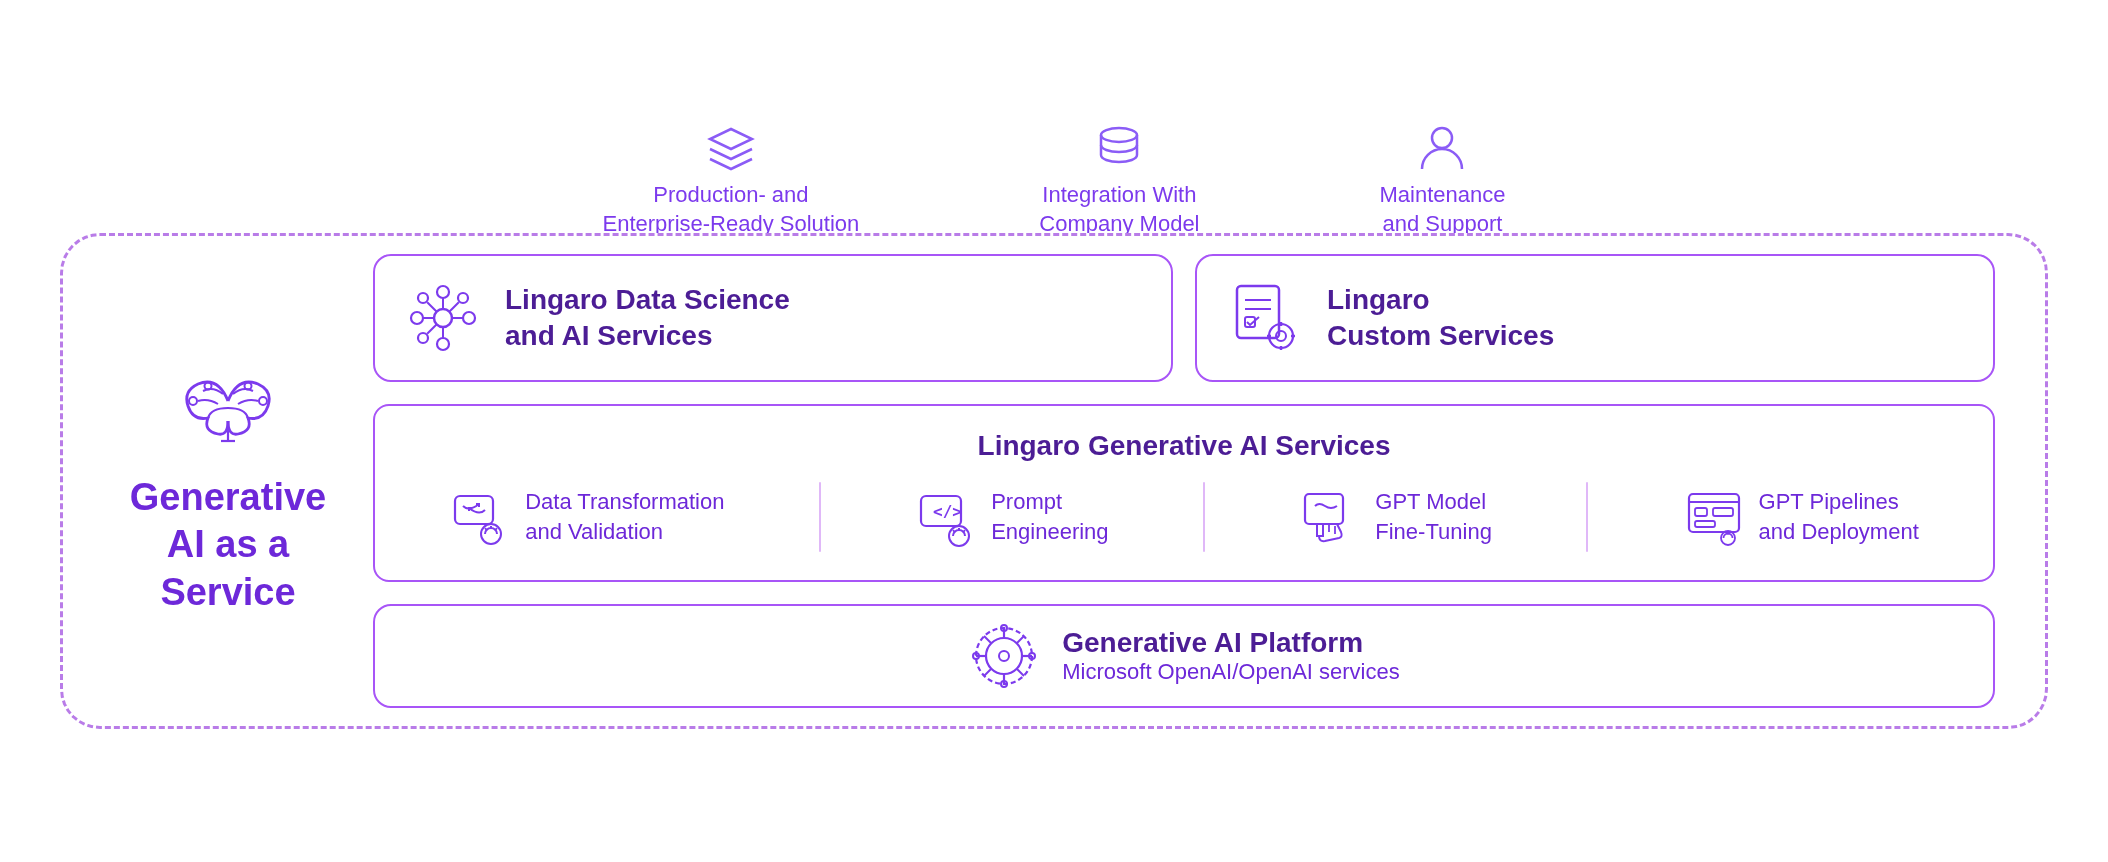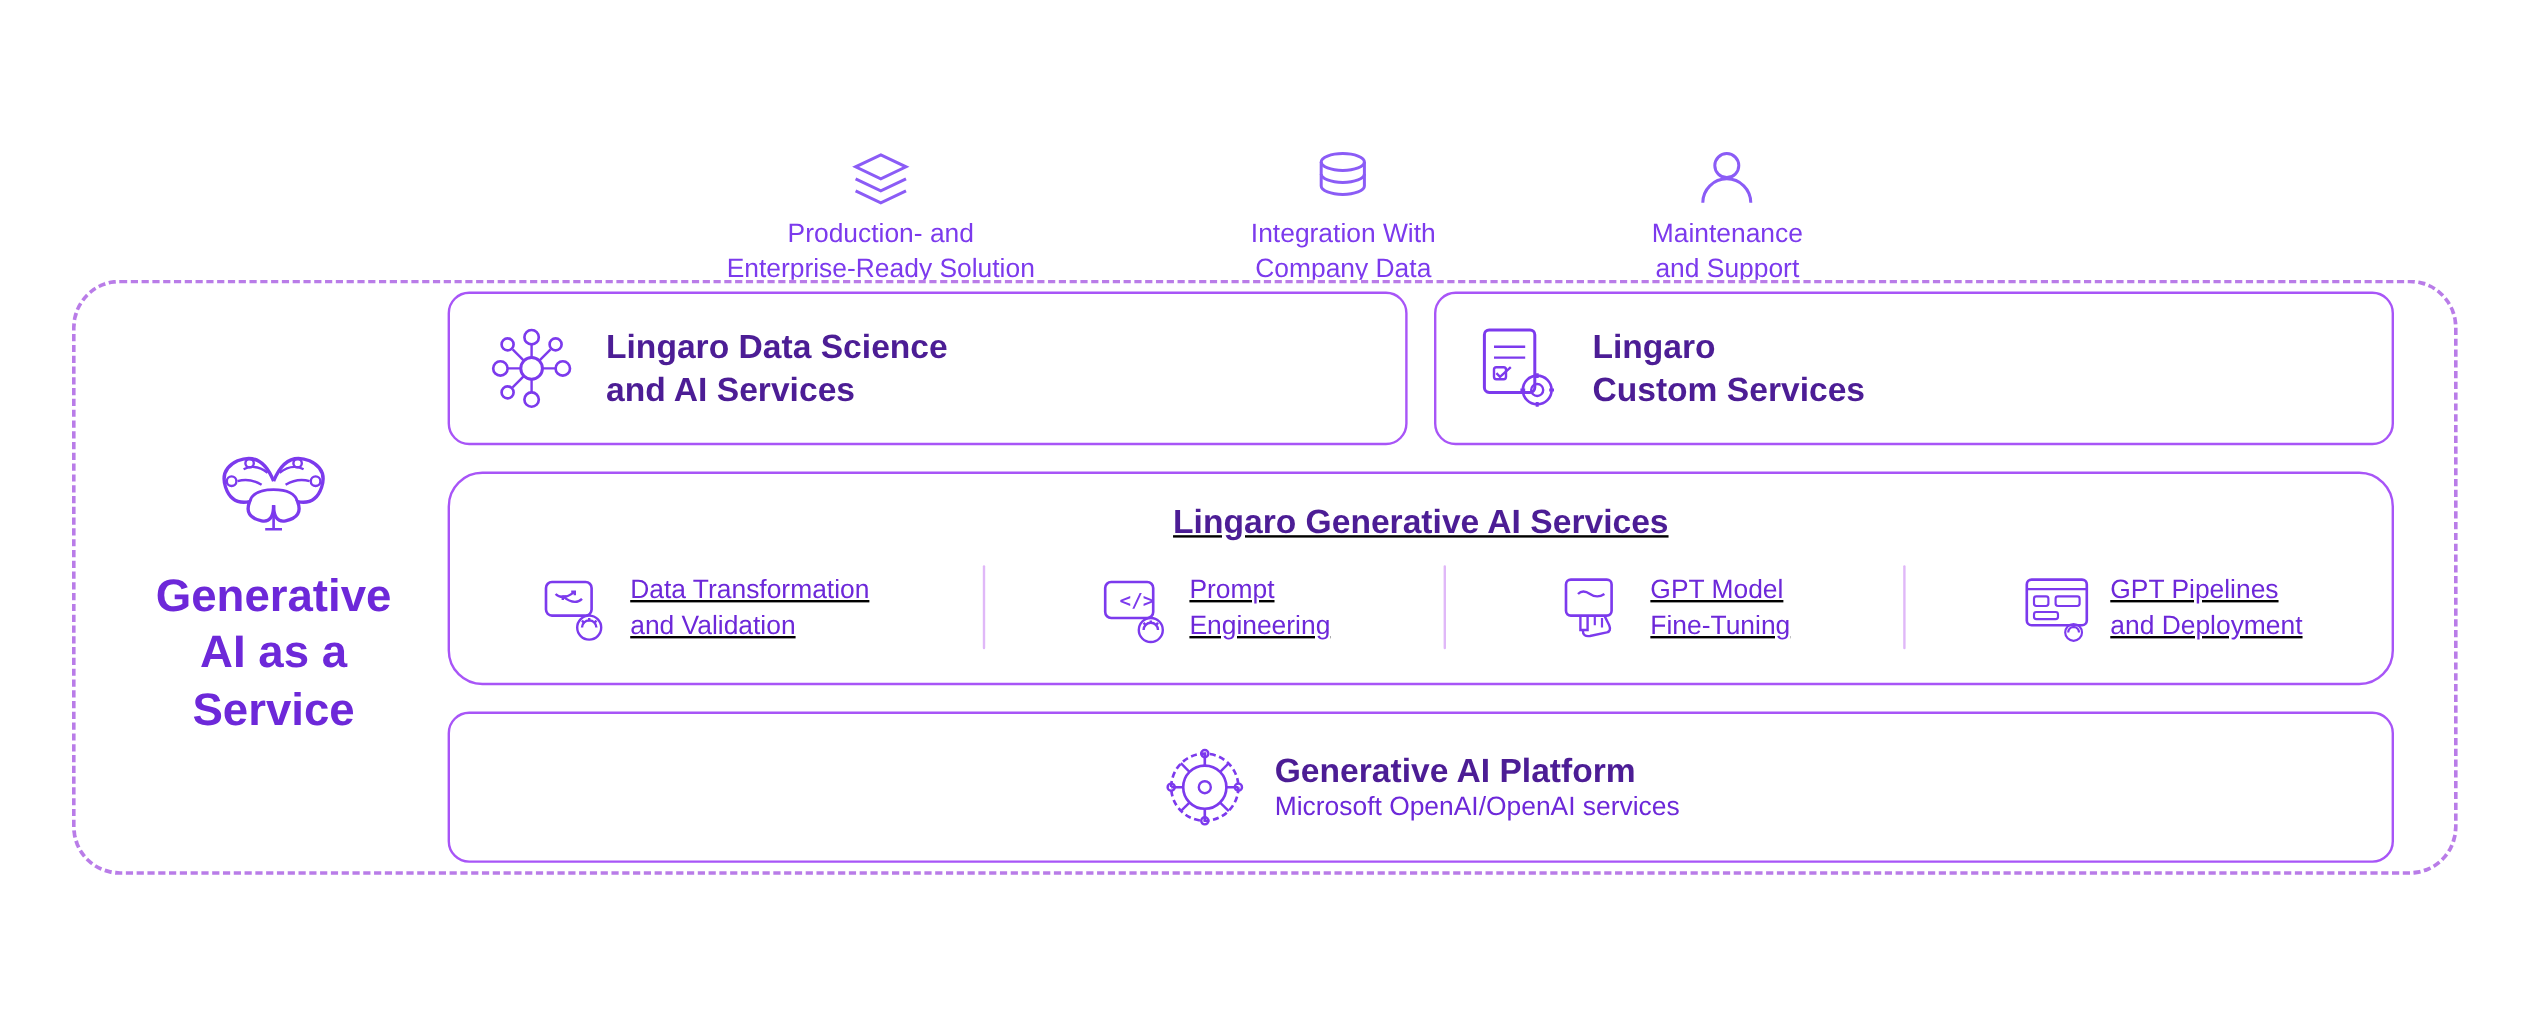--- a/index.html
+++ b/index.html
@@ -115,23 +115,22 @@
     }
     .service-box-title {
       font-size: 28px;
       font-weight: 700;
       color: #4c1d95;
       line-height: 1.3;
     }
     
     .gen-ai-services-box {
       border: 2.5px solid #a855f7;
-      border-radius: 29px;
+      border-radius: 16px;
       padding: 24px 32px 28px;
-      text-decoration: underline;
     }
     .gen-ai-services-title {
       font-size: 28px;
       font-weight: 700;
       color: #4c1d95;
       text-align: center;
       margin-bottom: 20px;
     }
     .gen-ai-services-items {
       display: flex;
@@ -159,21 +158,21 @@
     .divider-v {
       width: 2px;
       height: 70px;
       background: #e0b8f8;
       border-radius: 2px;
     }
     
     .platform-box {
       border: 2.5px solid #a855f7;
       border-radius: 18px;
-      padding: 25px 28px;
+      padding: 14px 28px;
       display: flex;
       flex-direction: row;
       align-items: center;
       justify-content: center;
       gap: 22px;
     }
     .platform-icon {
       width: 72px;
       height: 72px;
     }
@@ -208,21 +207,21 @@
 Enterprise-Ready Solution</span>
     </div>
 
     <div class="top-icon-item">
       <svg class="icon-svg" viewBox="0 0 54 54" fill="none" xmlns="http://www.w3.org/2000/svg">
         <ellipse cx="27" cy="14" rx="18" ry="7" fill="none" stroke="#8b5cf6" stroke-width="2.5"></ellipse>
         <path d="M9 14 v10 c0 3.9 8.1 7 18 7s18-3.1 18-7V14" fill="none" stroke="#8b5cf6" stroke-width="2.5"></path>
         <path d="M9 24 v10 c0 3.9 8.1 7 18 7s18-3.1 18-7V24" fill="none" stroke="#8b5cf6" stroke-width="2.5"></path>
       </svg>
       <span class="icon-label" style="white-space:pre-line">Integration With
-Company Data</span>
+Company Model</span>
     </div>
 
     <div class="top-icon-item">
       <svg class="icon-svg" viewBox="0 0 54 54" fill="none" xmlns="http://www.w3.org/2000/svg">
         <circle cx="27" cy="17" r="10" fill="none" stroke="#8b5cf6" stroke-width="2.5"></circle>
         <path d="M7 48 c0-11 8.95-20 20-20s20 8.95 20 20" fill="none" stroke="#8b5cf6" stroke-width="2.5"></path>
       </svg>
       <span class="icon-label" style="white-space:pre-line">Maintenance
 and Support</span>
     </div>

